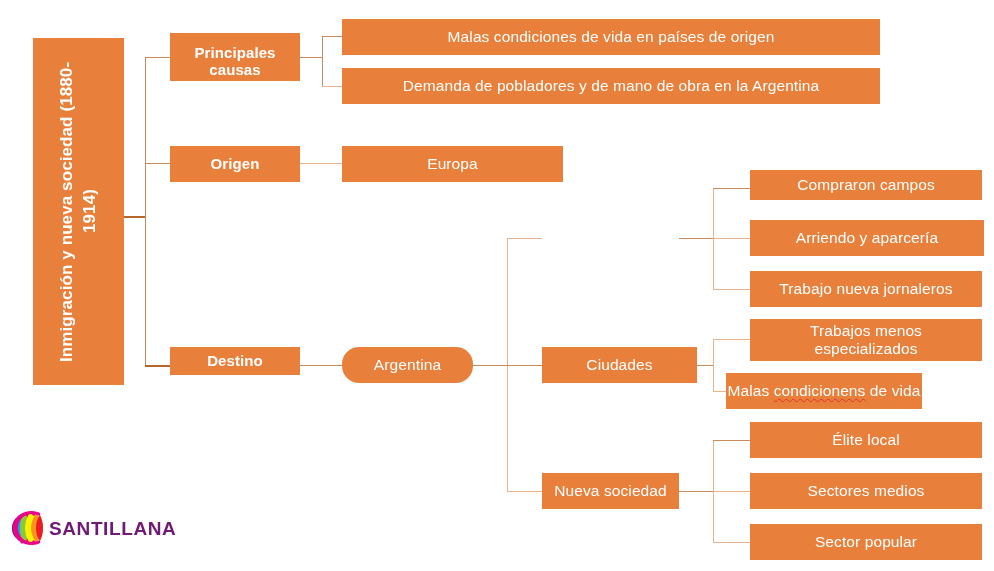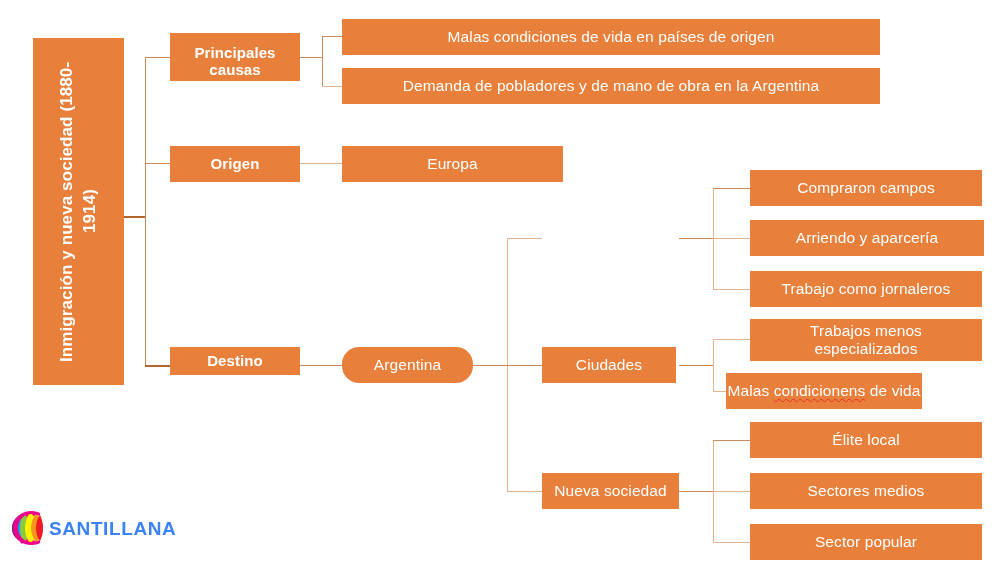--- a/index.html
+++ b/index.html
@@ -75,21 +75,21 @@
     display: flex;
     align-items: center;
     gap: 5px;
   }
   #logo .mark { width: 34px; height: 38px; flex: 0 0 auto; }
   #logo .wordmark {
     font-family: "Liberation Sans", sans-serif;
     font-weight: bold;
     font-size: 19px;
     letter-spacing: 0.6px;
-    color: #3b82f6;
+    color: #701a75;
     line-height: 1;
   }
 </style>
 </head>
 <body>
 
 <div id="canvas">
 
   <div class="conn h strong" style="left:124px; top:216px; width:22px;"></div>
 
@@ -160,38 +160,38 @@
 
   <div class="node leaf" style="left:342px; top:146px; width:221px; height:36px;">
     <span>Europa</span>
   </div>
 
   <div class="node lvl2" style="left:342px; top:347px; width:131px; height:36px;border-radius:17px;">
     <span>Argentina</span>
   </div>
 
 
-  <div class="node lvl2" style="left:542px; top:347px; width:134px; height:36px;">
+  <div class="node lvl2" style="left:542px; top:347px; width:155px; height:36px;">
     <span>Ciudades</span>
   </div>
 
   <div class="node lvl2" style="left:542px; top:473px; width:137px; height:36px;">
     <span>Nueva sociedad</span>
   </div>
 
-  <div class="node leaf" style="left:750px; top:170px; width:232px; height:36px;">
+  <div class="node leaf" style="left:750px; top:170px; width:232px; height:30px;">
     <span>Compraron campos</span>
   </div>
 
   <div class="node leaf" style="left:750px; top:220px; width:234px; height:36px;">
     <span>Arriendo y aparcería</span>
   </div>
 
   <div class="node leaf" style="left:750px; top:271px; width:232px; height:36px;">
-    <span>Trabajo como jornaleros</span>
+    <span>Trabajo nueva jornaleros</span>
   </div>
 
   <div class="node leaf" style="left:750px; top:319px; width:232px; height:42px;">
     <span style="display:block;">
       <span>Trabajos menos</span><br>
       <span>especializados</span>
     </span>
   </div>
 
   <div class="node leaf" style="left:726px; top:373px; width:196px; height:36px;">

